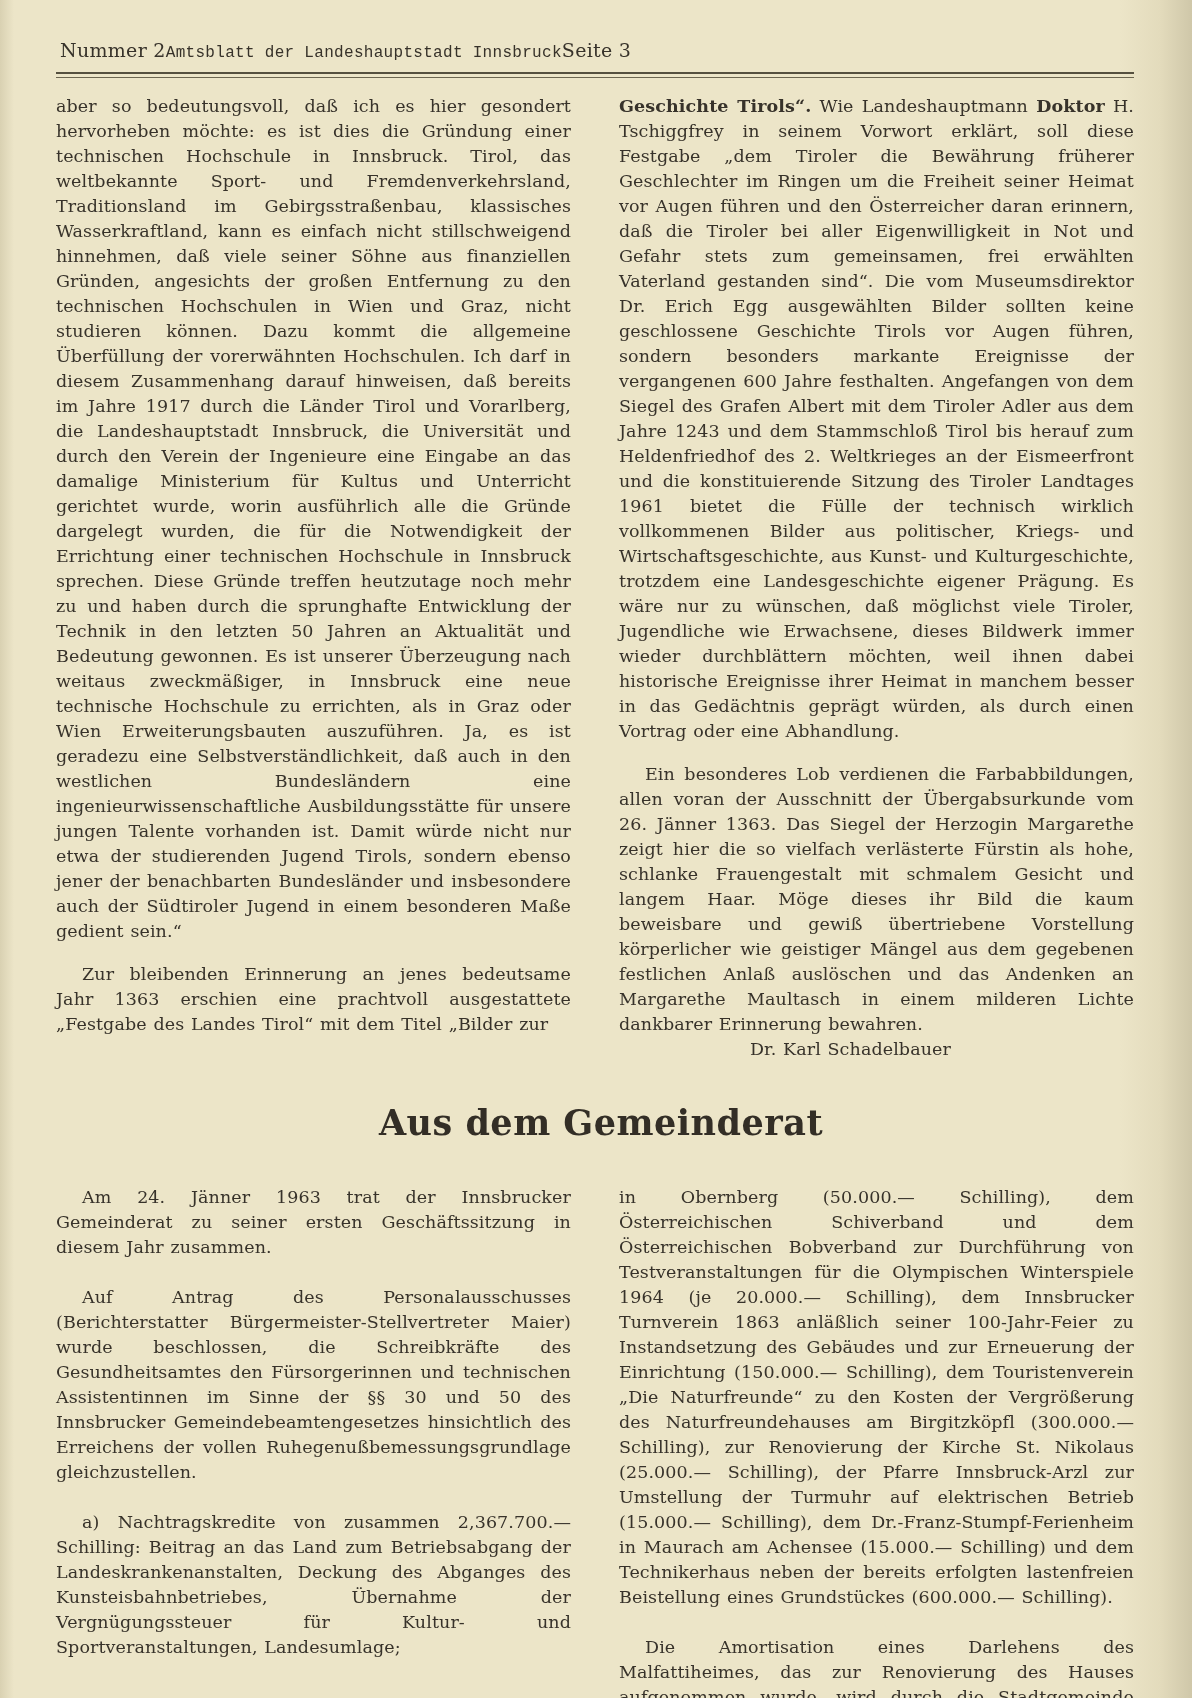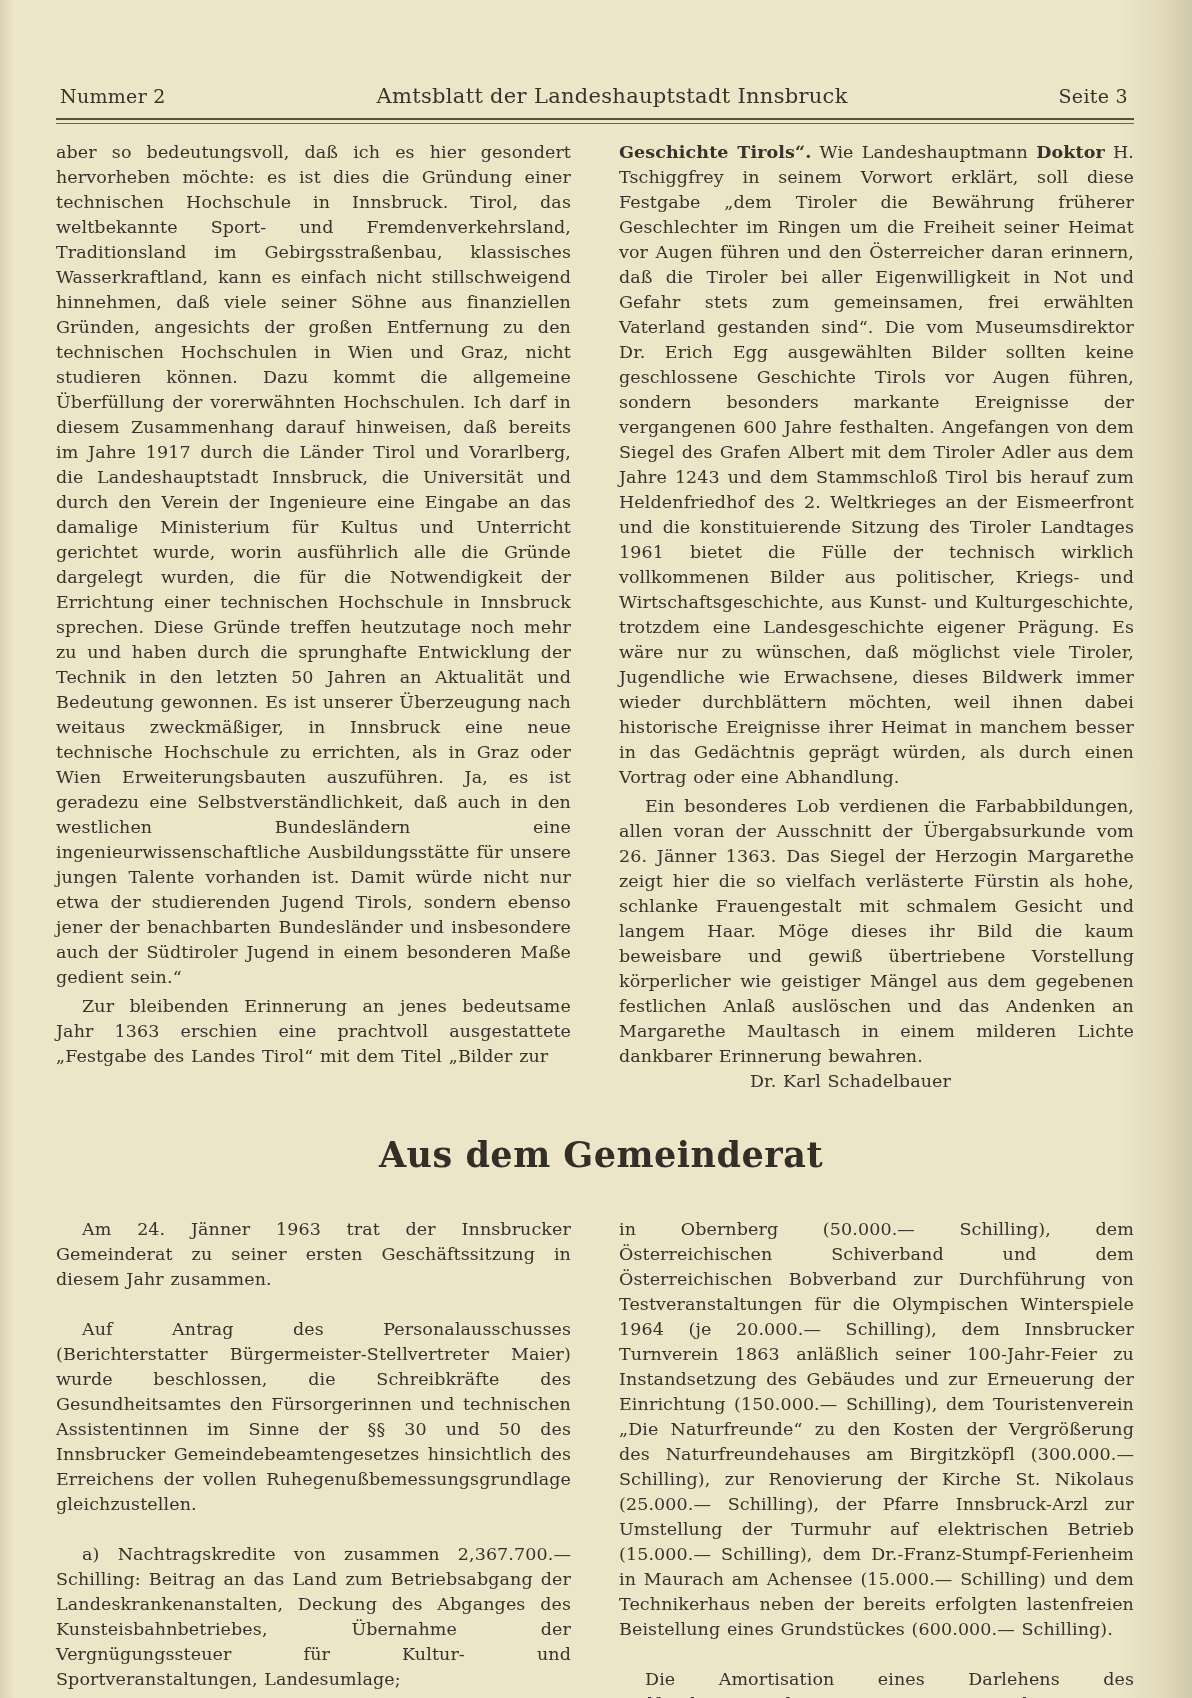--- a/index.html
+++ b/index.html
@@ -15,27 +15,27 @@
     box-sizing: border-box;
     background:
       linear-gradient(90deg, #d9d1b2 0px, #ece5c8 14px, #ece5c8 1120px, #e3dbbc 1160px, #cfc7a9 1192px),
       #ece5c8;
     color: #37322a;
     font-family: "DejaVu Serif", "Liberation Serif", serif;
     overflow: hidden;
   }
   .masthead {
     display: flex;
-    justify-content: space-between;
+    justify-content: flex-start;
     align-items: baseline;
-    padding: 84px 64px 10px 60px;
+    padding: 39px 64px 10px 60px;
     font-size: 19px;
     letter-spacing: 0.3px;
   }
-  .masthead .center { font-size: 21px; }
+  .masthead .center { font-size: 16px; font-family: Liberation Mono, monospace; }
   .rule {
     margin: 0 58px 0 56px;
     height: 3px;
     border-top: 2px solid #55503f;
     border-bottom: 1px solid #6b6550;
   }
   .columns {
     display: flex;
     gap: 48px;
     padding: 16px 58px 0 56px;
@@ -43,21 +43,21 @@
   .col {
     flex: 1 1 0;
     text-align: justify;
     font-size: 17.5px;
     line-height: 25px;
     letter-spacing: 0.1px;
     word-spacing: 1px;
   }
   .col p { margin: 0; }
   .col p + p { margin-top: 25px; }
-  .article .col p + p { margin-top: 4px; }
+  .article .col p + p { margin-top: 18px; }
   .para.indent { text-indent: 26px; }
   .signature {
     text-align: center;
     padding-right: 52px;
     margin-top: 8px;
   }
   .section-heading {
     text-align: center;
     font-size: 35px;
     font-weight: bold;

